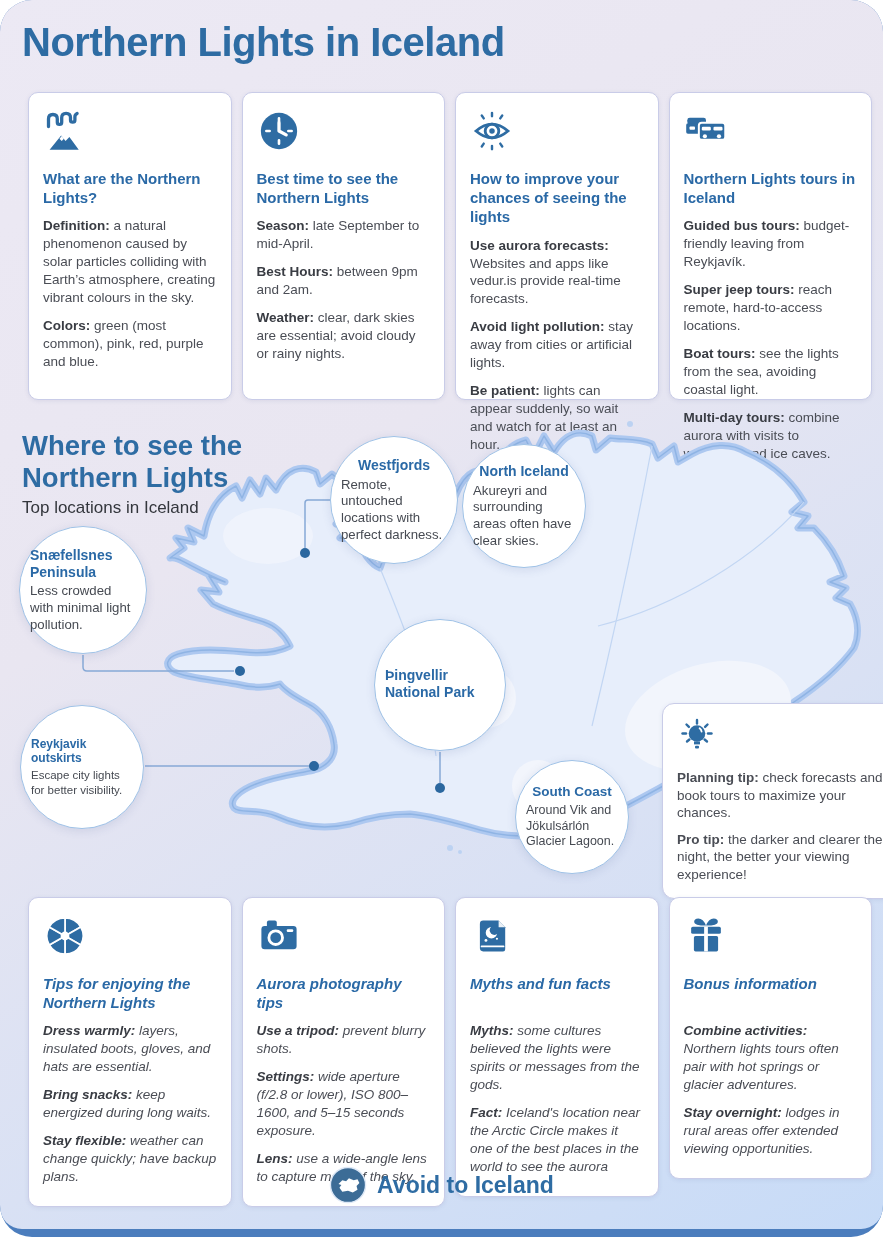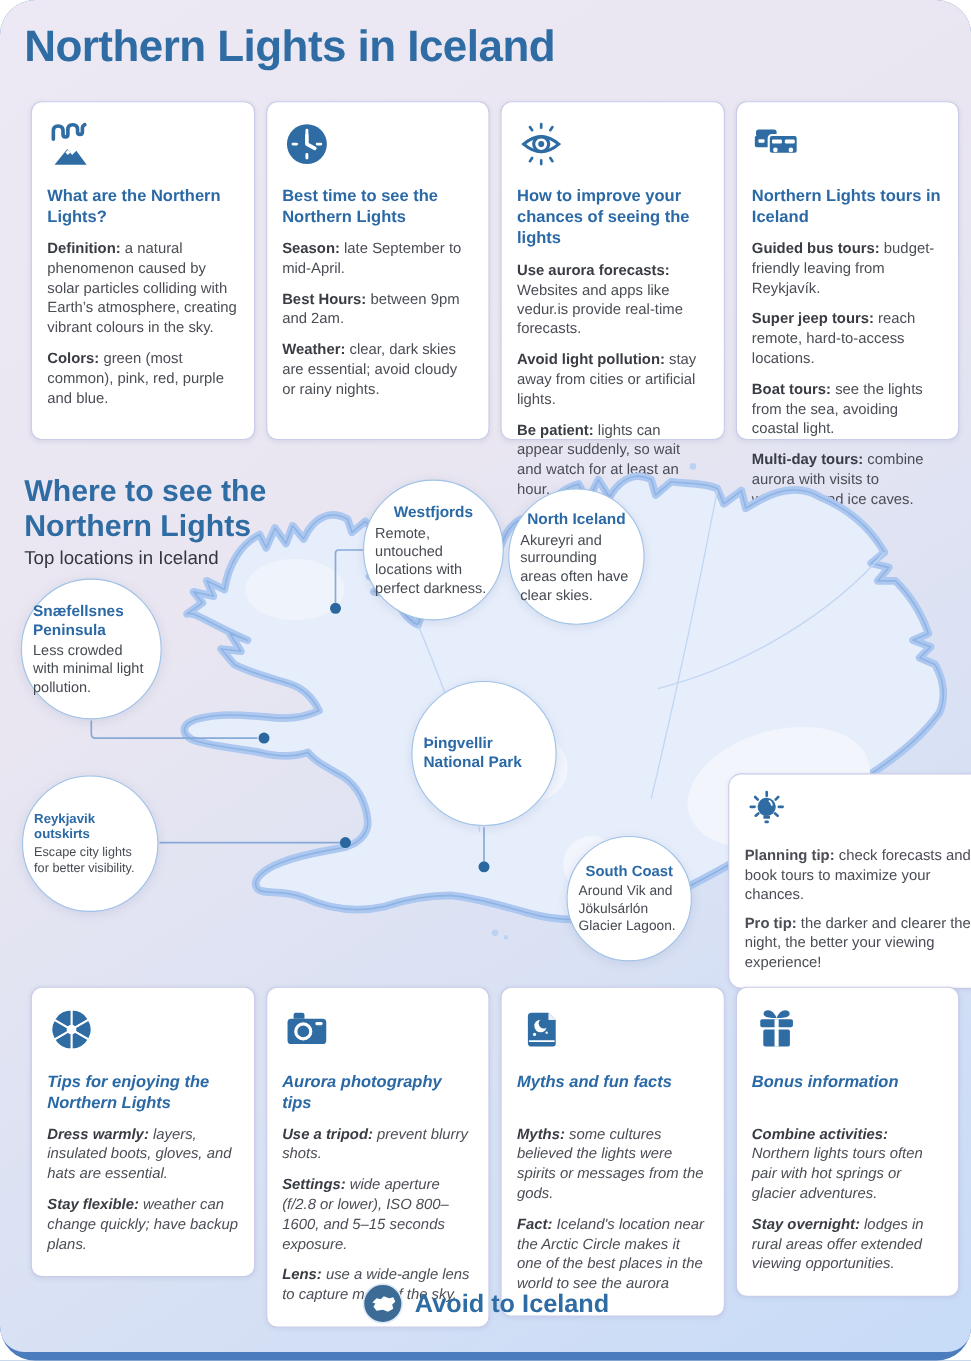--- a/index.html
+++ b/index.html
@@ -232,20 +232,21 @@
             <path d="M20 20 L20 3.5 A16.5 16.5 0 0 1 34.3 11.8 Z" transform="rotate(120 20 20)"></path>
             <path d="M20 20 L20 3.5 A16.5 16.5 0 0 1 34.3 11.8 Z" transform="rotate(180 20 20)"></path>
             <path d="M20 20 L20 3.5 A16.5 16.5 0 0 1 34.3 11.8 Z" transform="rotate(240 20 20)"></path>
             <path d="M20 20 L20 3.5 A16.5 16.5 0 0 1 34.3 11.8 Z" transform="rotate(300 20 20)"></path>
           </g>
           <circle cx="20" cy="20" r="4" fill="#fff"></circle>
         </svg>
       </div>
       <h3 class="card-title">Tips for enjoying the Northern Lights</h3>
       <p><b>Dress warmly:</b><span> layers, insulated boots, gloves, and hats are essential.</span></p>
+      <p><b>Bring snacks:</b><span> keep energized during long waits.</span></p>
       <p><b>Stay flexible:</b><span> weather can change quickly; have backup plans.</span></p>
     </div>
 
     <div class="card">
       <div class="card-icon">
         <svg viewBox="0 0 40 40">
           <g fill="#2e6ca3">
             <path d="M9 11 v-3.2 q0-1.8 1.8-1.8 h5.4 q1.8 0 1.8 1.8 V11 z"></path>
             <rect x="4" y="11" width="32" height="21" rx="3"></rect>
           </g>

